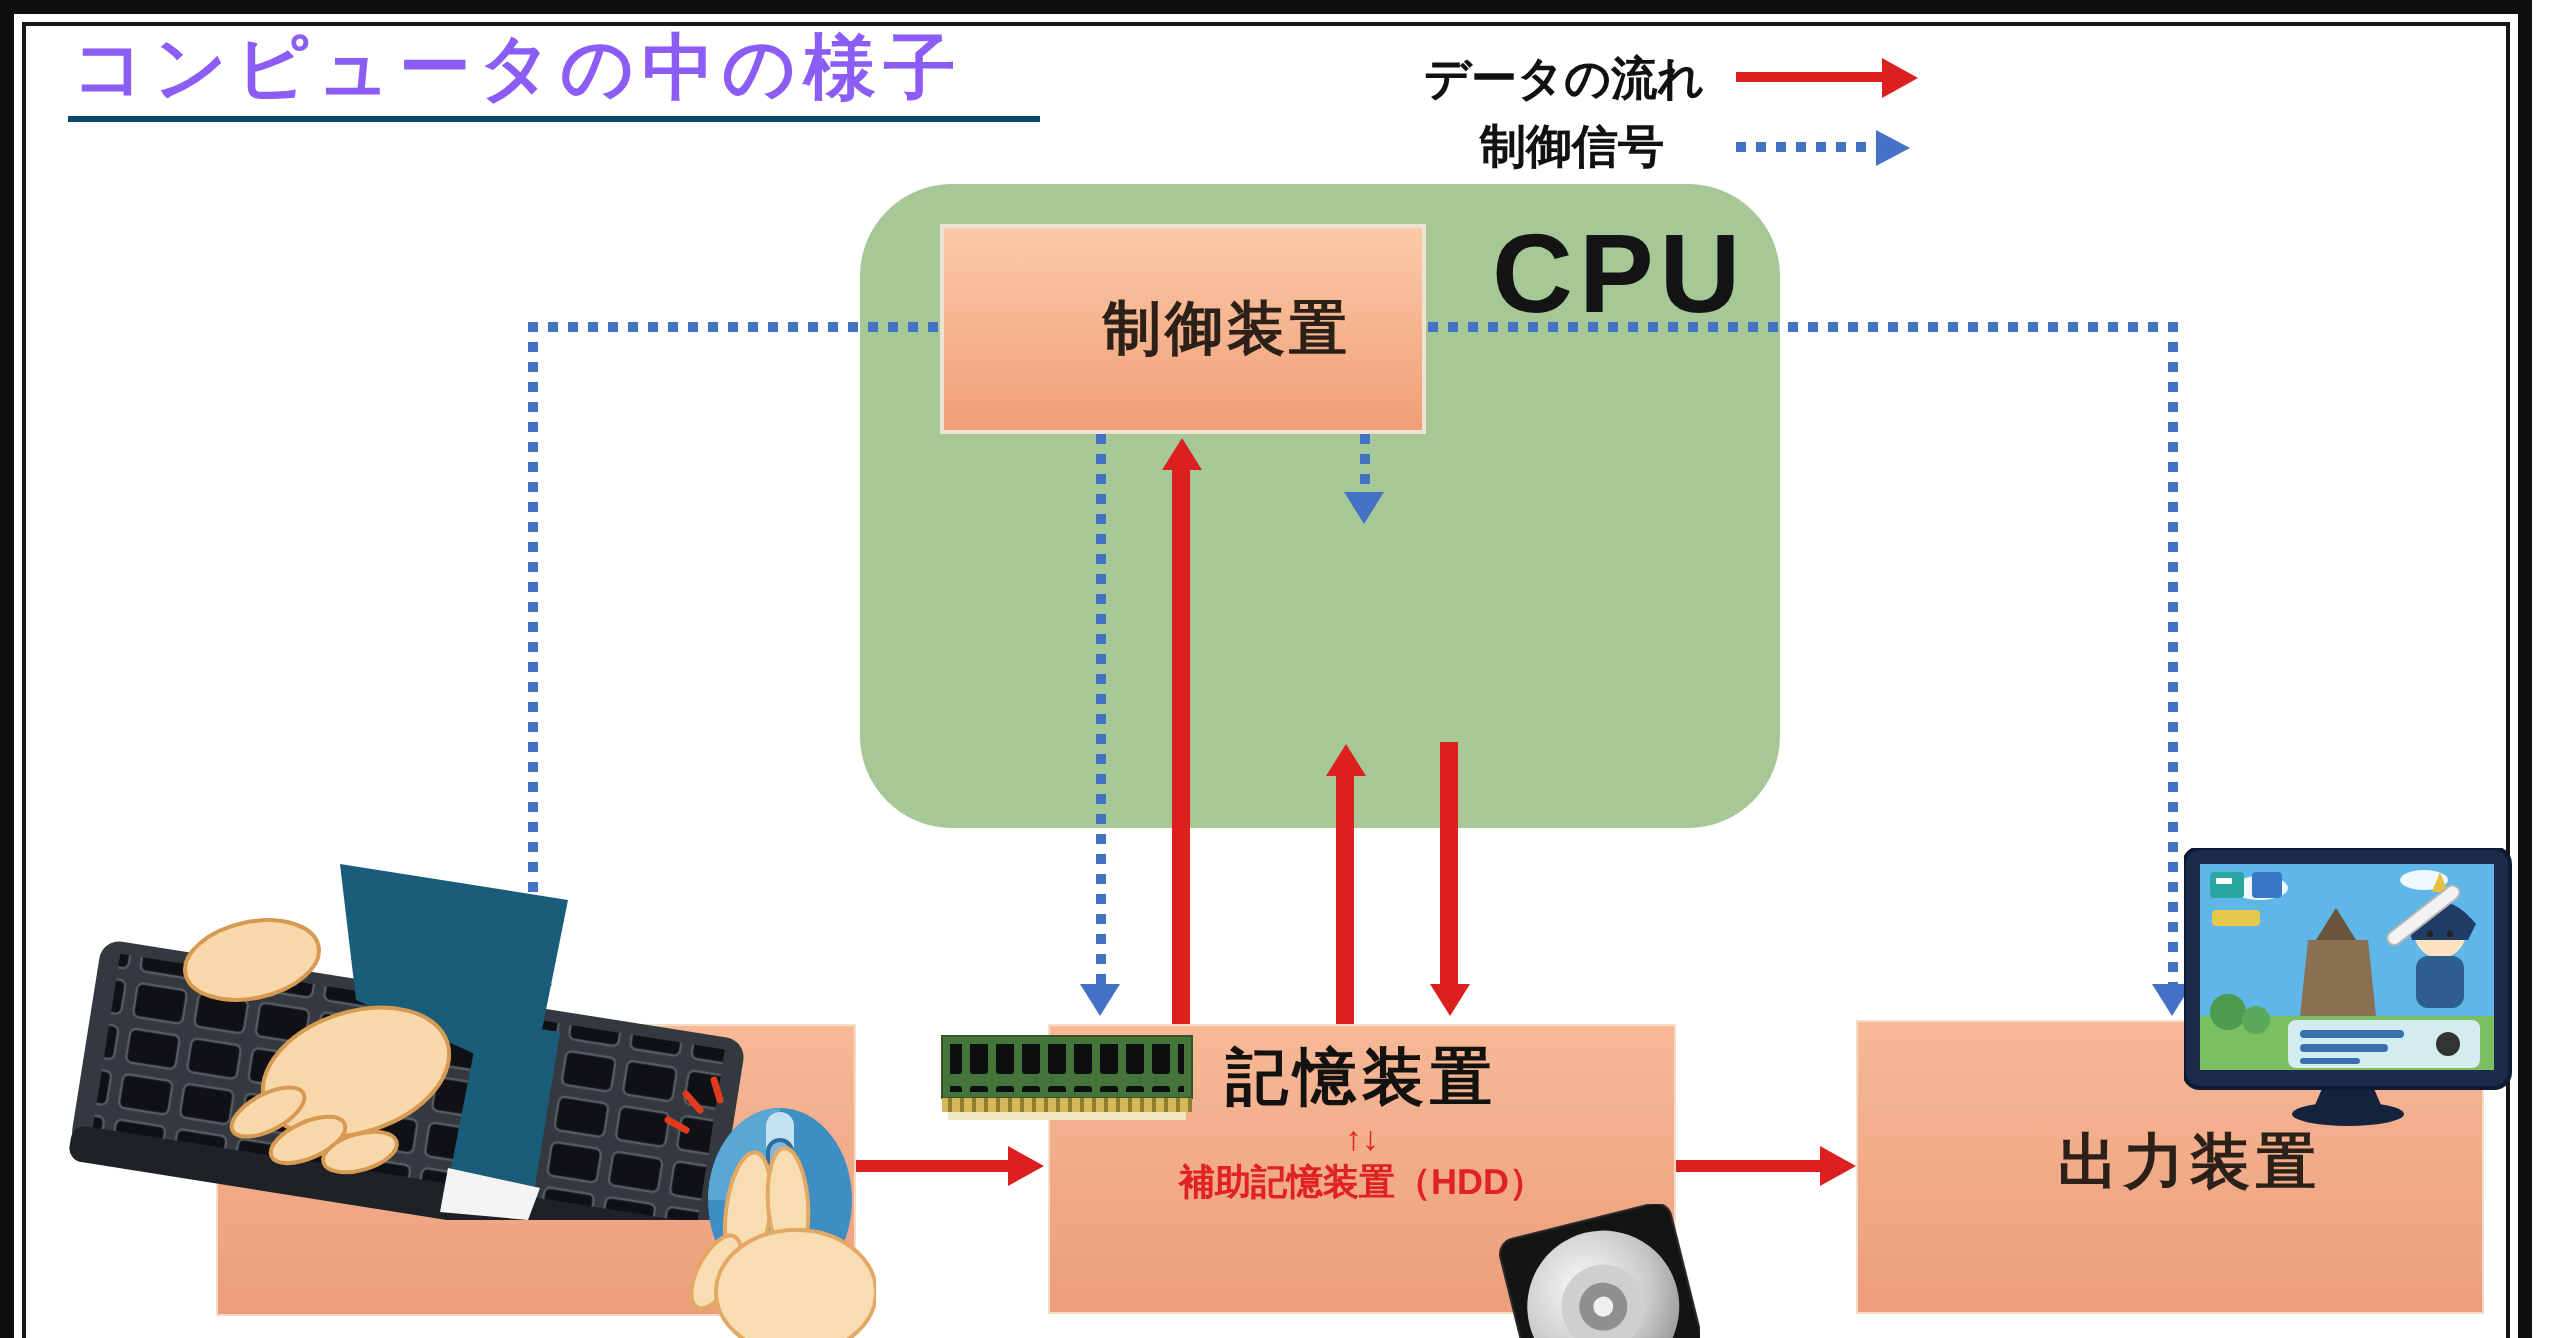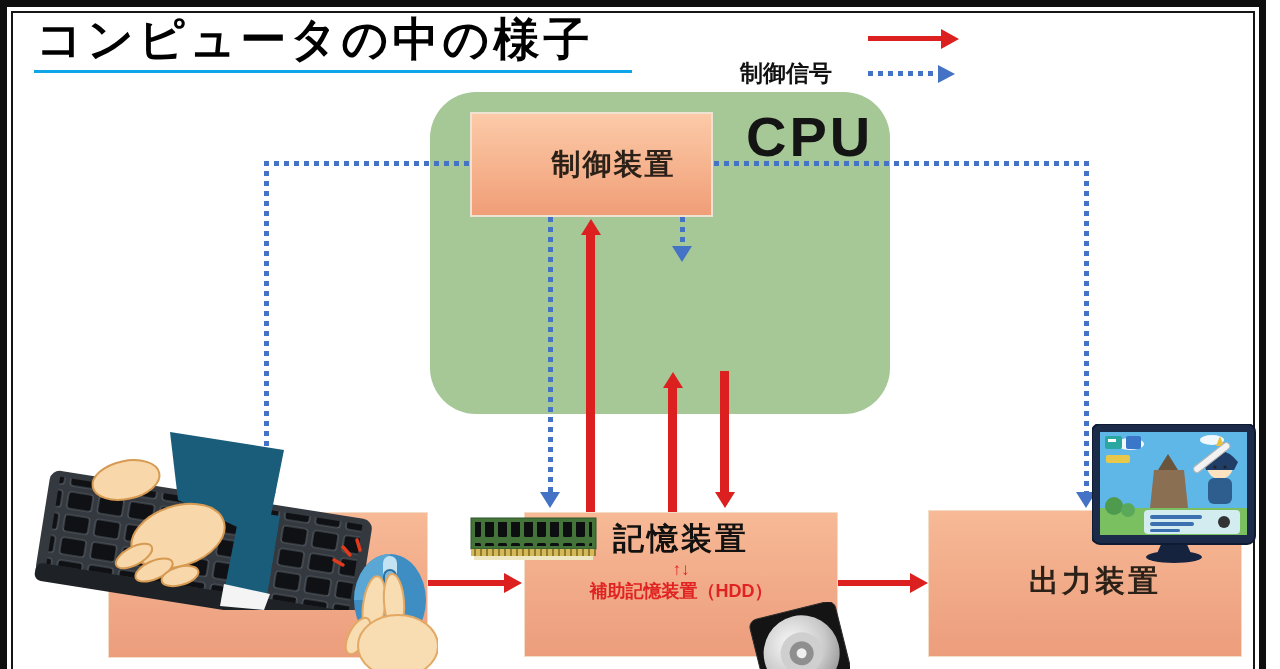--- a/index.html
+++ b/index.html
@@ -7,23 +7,23 @@
     position:relative;width:1280px;height:669px;overflow:hidden;
     background:#fff;
     font-family:"Liberation Sans","DejaVu Sans",sans-serif;
   }
   
   .frame-outer{position:absolute;left:0;top:0;width:1266px;height:700px;
     box-sizing:border-box;border:7px solid #0e0e0e;}
   .frame-inner{position:absolute;left:11px;top:11px;width:1244px;height:700px;
     box-sizing:border-box;border:2px solid #161616;}
   
-  .title{position:absolute;left:34px;top:12px;font-size:46px;line-height:1.2;
-    font-weight:600;color:#000000;letter-spacing:4px;
-    border-bottom:3px solid #0ea5e9;padding:0 38px 3px 2px;white-space:nowrap;}
+  .title{position:absolute;left:34px;top:12px;font-size:36px;line-height:1.2;
+    font-weight:600;color:#8b5cf6;letter-spacing:4px;
+    border-bottom:3px solid #0c4a6e;padding:0 38px 3px 2px;white-space:nowrap;}
   
   .legend-label{position:absolute;font-size:23px;font-weight:700;color:#111;white-space:nowrap;}
   
   .cpu-box{position:absolute;left:430px;top:92px;width:460px;height:322px;
     background:var(--cpu_green,#a6c897);border-radius:46px;z-index:1;}
   .cpu-label{position:absolute;left:746px;top:104px;font-size:56px;font-weight:800;
     color:#141414;letter-spacing:3px;z-index:2;}
   .unit-box{position:absolute;z-index:3;box-sizing:border-box;
     background:linear-gradient(180deg,var(--box_peach_top,#fccaa8),var(--box_peach_bottom,#f09e77));
     border:2px solid #eee3d2;display:flex;align-items:center;justify-content:center;padding-left:44px;}
@@ -69,20 +69,21 @@
 </head>
 <body>
 
 <div id="stage">
 
   <div class="frame-outer"></div>
   <div class="frame-inner"></div>
 
   <div class="title">コンピュータの中の様子</div>
 
+  <div class="legend-label" style="left:712px;top:24px;">データの流れ</div>
   <div class="red-shaft-h" style="left:868px;top:36px;width:74px;height:5px;"></div>
   <div class="red-head-right" style="left:941px;top:29px;"></div>
 
   <div class="legend-label" style="left:740px;top:58px;">制御信号</div>
   <div class="dot-h" style="left:868px;top:71px;width:70px;"></div>
   <div class="blue-head-right" style="left:938px;top:65px;"></div>
 
   <div class="cpu-box"></div>
   <div class="cpu-label">CPU</div>
 

